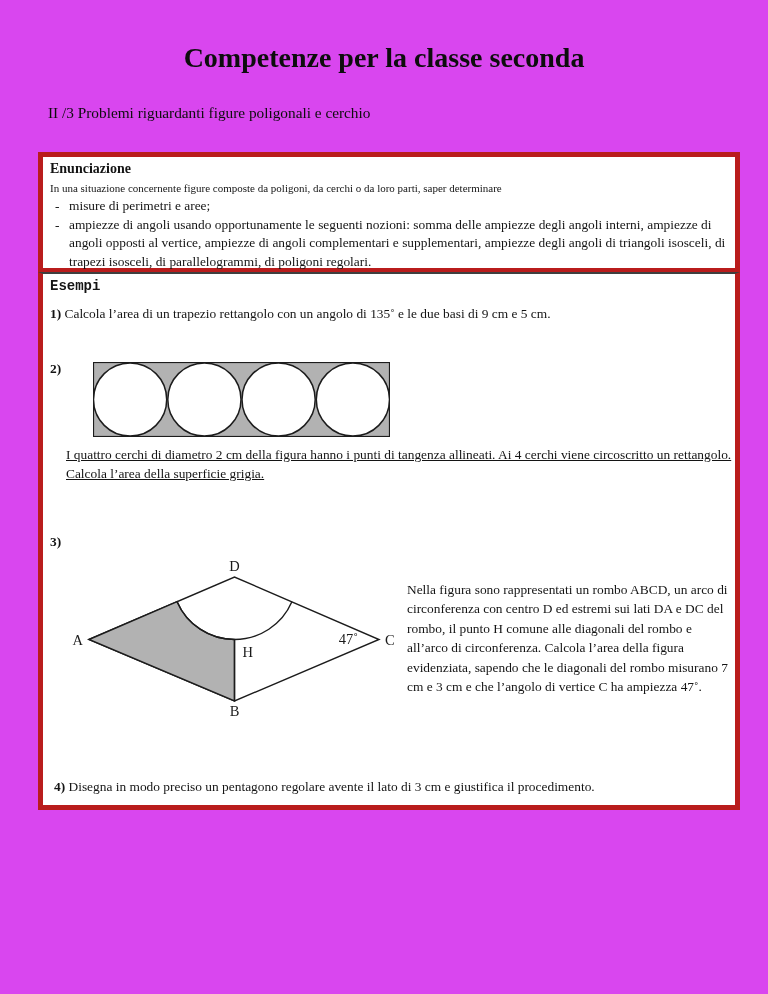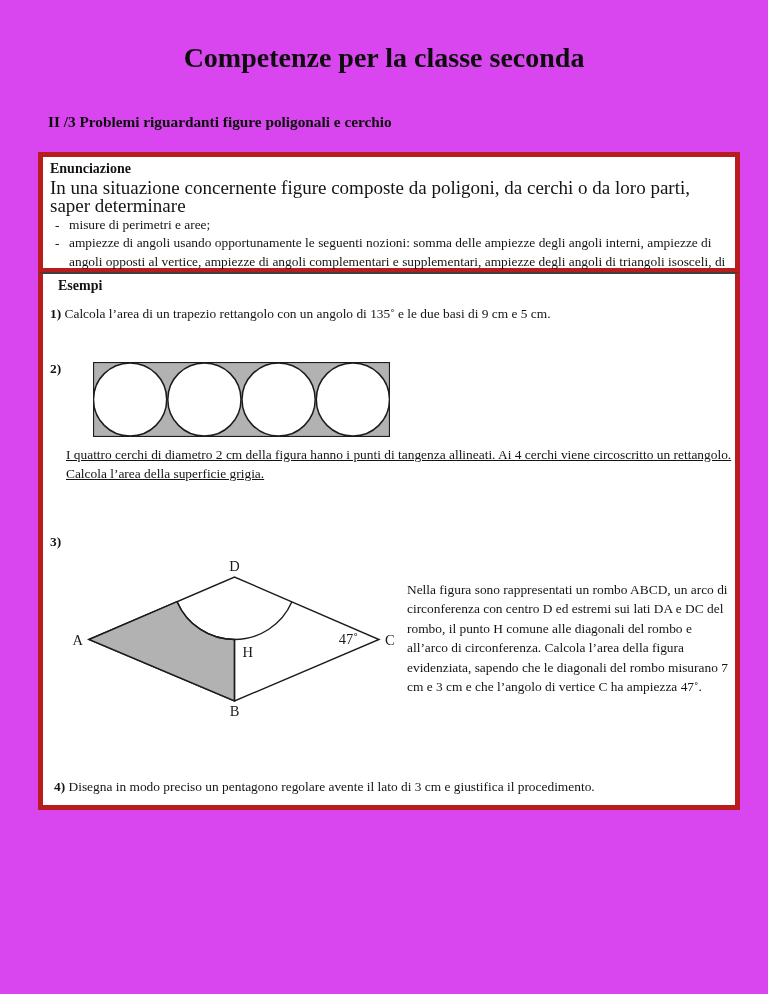--- a/index.html
+++ b/index.html
@@ -5,35 +5,35 @@
   html,body{margin:0;padding:0;background:#fff;}
   .page{
     position:relative;width:768px;height:994px;background:#d946ef;overflow:hidden;
     font-family:"Liberation Serif","DejaVu Serif",serif;color:#141414;
   }
   .title{
     position:absolute;top:42px;left:0;width:768px;margin:0;
     text-align:center;font-size:28px;font-weight:bold;color:#0d0d0d;
   }
   .subheading{
-    position:absolute;top:113px;left:48px;
-    font-size:15.3px;font-weight:bold;color:#0d0d0d;white-space:nowrap;
+    position:absolute;top:104px;left:48px;
+    font-size:15.3px;font-weight:normal;color:#0d0d0d;white-space:nowrap;
   }
   .box{
     position:absolute;left:38px;width:702px;box-sizing:border-box;
     border:5px solid #b91c1c;background:#fff;
   }
   .box-enunciazione{top:152px;height:121px;padding:3px 7px 0 7px;}
   .box-esempi{top:272px;height:538px;border-top:2px solid #3f3f3f;position:absolute;}
   .box-heading{font-size:14px;font-weight:bold;line-height:18.6px;}
-  .body-text{font-size:19px;line-height:18.6px;}
+  .body-text{font-size:11px;line-height:18.6px;}
   .bullet{display:flex;padding-left:5px;}
   .bullet .marker{flex:0 0 14px;width:14px;font-size:13.4px;line-height:18.6px;}
   .bullet .btext{flex:1;font-size:13.4px;line-height:18.6px;}
-  .esempi-heading{position:absolute;left:15px;top:3px;}
+  .esempi-heading{position:absolute;left:7px;top:3px;font-family:Liberation Mono, monospace;}
   .prob{position:absolute;margin:0;font-size:13.4px;line-height:18.6px;}
   .prob b{font-weight:bold;}
   .prob-p1{left:7px;top:31px;width:685px;}
   .prob-num2{left:7px;top:86px;}
   .prob-num3{left:7px;top:259px;}
   .prob-p4{left:11px;top:504px;width:685px;}
   .prob-num{position:absolute;font-size:13.4px;font-weight:bold;line-height:18.6px;}
   .fig2{position:absolute;left:50px;top:88px;width:297px;height:75px;}
   .fig2-caption{position:absolute;left:23px;top:172px;width:677px;font-size:13.4px;line-height:18.6px;text-decoration:underline;}
   .fig3{position:absolute;left:19px;top:274px;width:345px;height:182px;}

